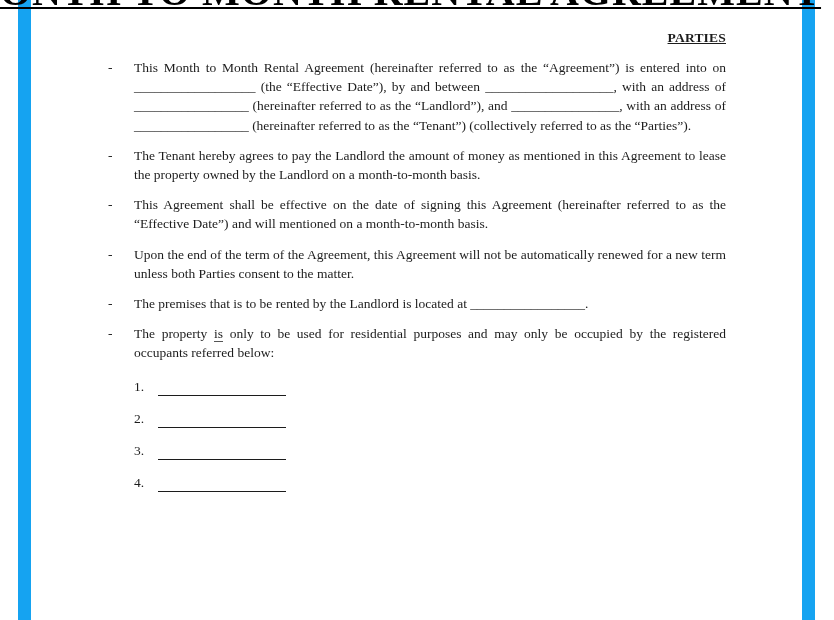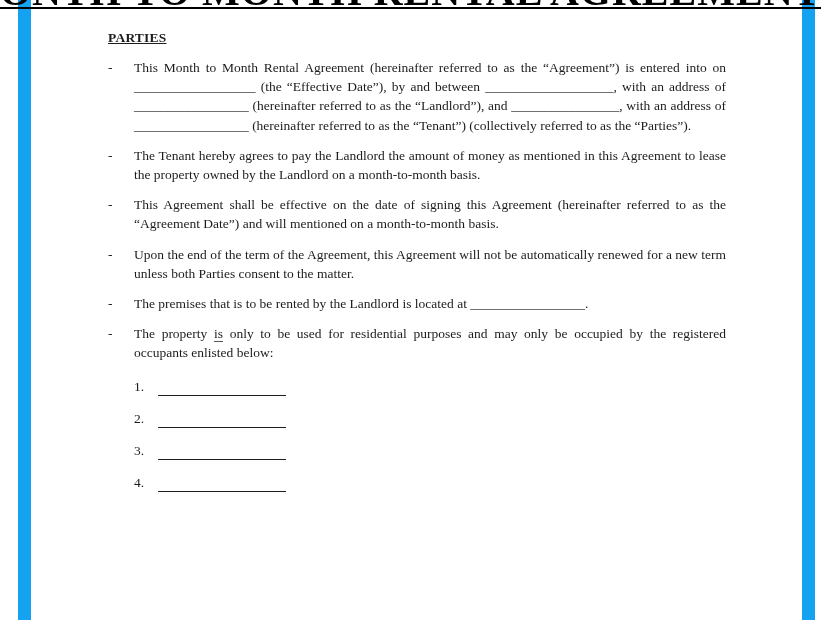--- a/index.html
+++ b/index.html
@@ -26,21 +26,21 @@
     letter-spacing:1px; text-decoration:underline;
     text-decoration-thickness:3px; color:#000;
   }
 
   .content {
     position:absolute; left:108px; width:618px; top:24px;
     font-size:13.5px; line-height:19.2px;
   }
   .section-heading {
     font-weight:bold; text-decoration:underline;
-    letter-spacing:0.2px; margin:8px 0 11px 0; line-height:19px;
+    letter-spacing:0.2px; margin:8px 0 11px 0; line-height:19px;text-align:right;
   }
   .section-heading:first-child { margin-top:4px; }
 
   .item { display:flex; margin-bottom:11px; }
   .marker { width:26px; flex:none; }
   .para { flex:1; text-align:justify; }
   .para .b { font-weight:normal; }
   .para .grammar { border-bottom:1.5px solid #555; }
 
   .occupants { margin:14px 0 0 26px; }
@@ -64,33 +64,33 @@
       <div class="item">
         <span class="marker">-</span>
         <div class="para"><span>This Month to Month Rental Agreement (hereinafter referred to as the </span><span class="b">“Agreement”</span><span>) is entered into on __________________ (the </span><span class="b">“Effective Date”</span><span>), by and between ___________________, with an address of _________________ (hereinafter referred to as the </span><span class="b">“Landlord”</span><span>), and ________________, with an address of _________________ (hereinafter referred to as the </span><span class="b">“Tenant”</span><span>) (collectively referred to as the </span><span class="b">“Parties”</span><span>).</span></div>
       </div>
       <div class="item">
         <span class="marker">-</span>
         <div class="para"><span>The Tenant hereby agrees to pay the Landlord the amount of money as mentioned in this Agreement to lease the property owned by the Landlord on a month-to-month basis.</span></div>
       </div>
       <div class="item">
         <span class="marker">-</span>
-        <div class="para"><span>This Agreement shall be effective on the date of signing this Agreement (hereinafter referred to as the “</span><span class="b">Agreement Date</span><span>”) and will mentioned on a month-to-month basis.</span></div>
+        <div class="para"><span>This Agreement shall be effective on the date of signing this Agreement (hereinafter referred to as the “</span><span class="b">Effective Date</span><span>”) and will mentioned on a month-to-month basis.</span></div>
       </div>
       <div class="item">
         <span class="marker">-</span>
         <div class="para"><span>Upon the end of the term of the Agreement, this Agreement will not be automatically renewed for a new term unless both Parties consent to the matter.</span></div>
       </div>
       <div class="item">
         <span class="marker">-</span>
         <div class="para"><span>The premises that is to be rented by the Landlord is located at _________________.</span></div>
       </div>
       <div class="item">
         <span class="marker">-</span>
-        <div class="para"><span>The property </span><span class="grammar">is</span><span> only to be used for residential purposes and may only be occupied by the registered occupants enlisted below:</span></div>
+        <div class="para"><span>The property </span><span class="grammar">is</span><span> only to be used for residential purposes and may only be occupied by the registered occupants referred below:</span></div>
       </div>
       <div class="occupants">
         <div class="occupant-row">
           <span class="occ-num">1.</span>
           <span class="occ-line"></span>
         </div>
         <div class="occupant-row">
           <span class="occ-num">2.</span>
           <span class="occ-line"></span>
         </div>

